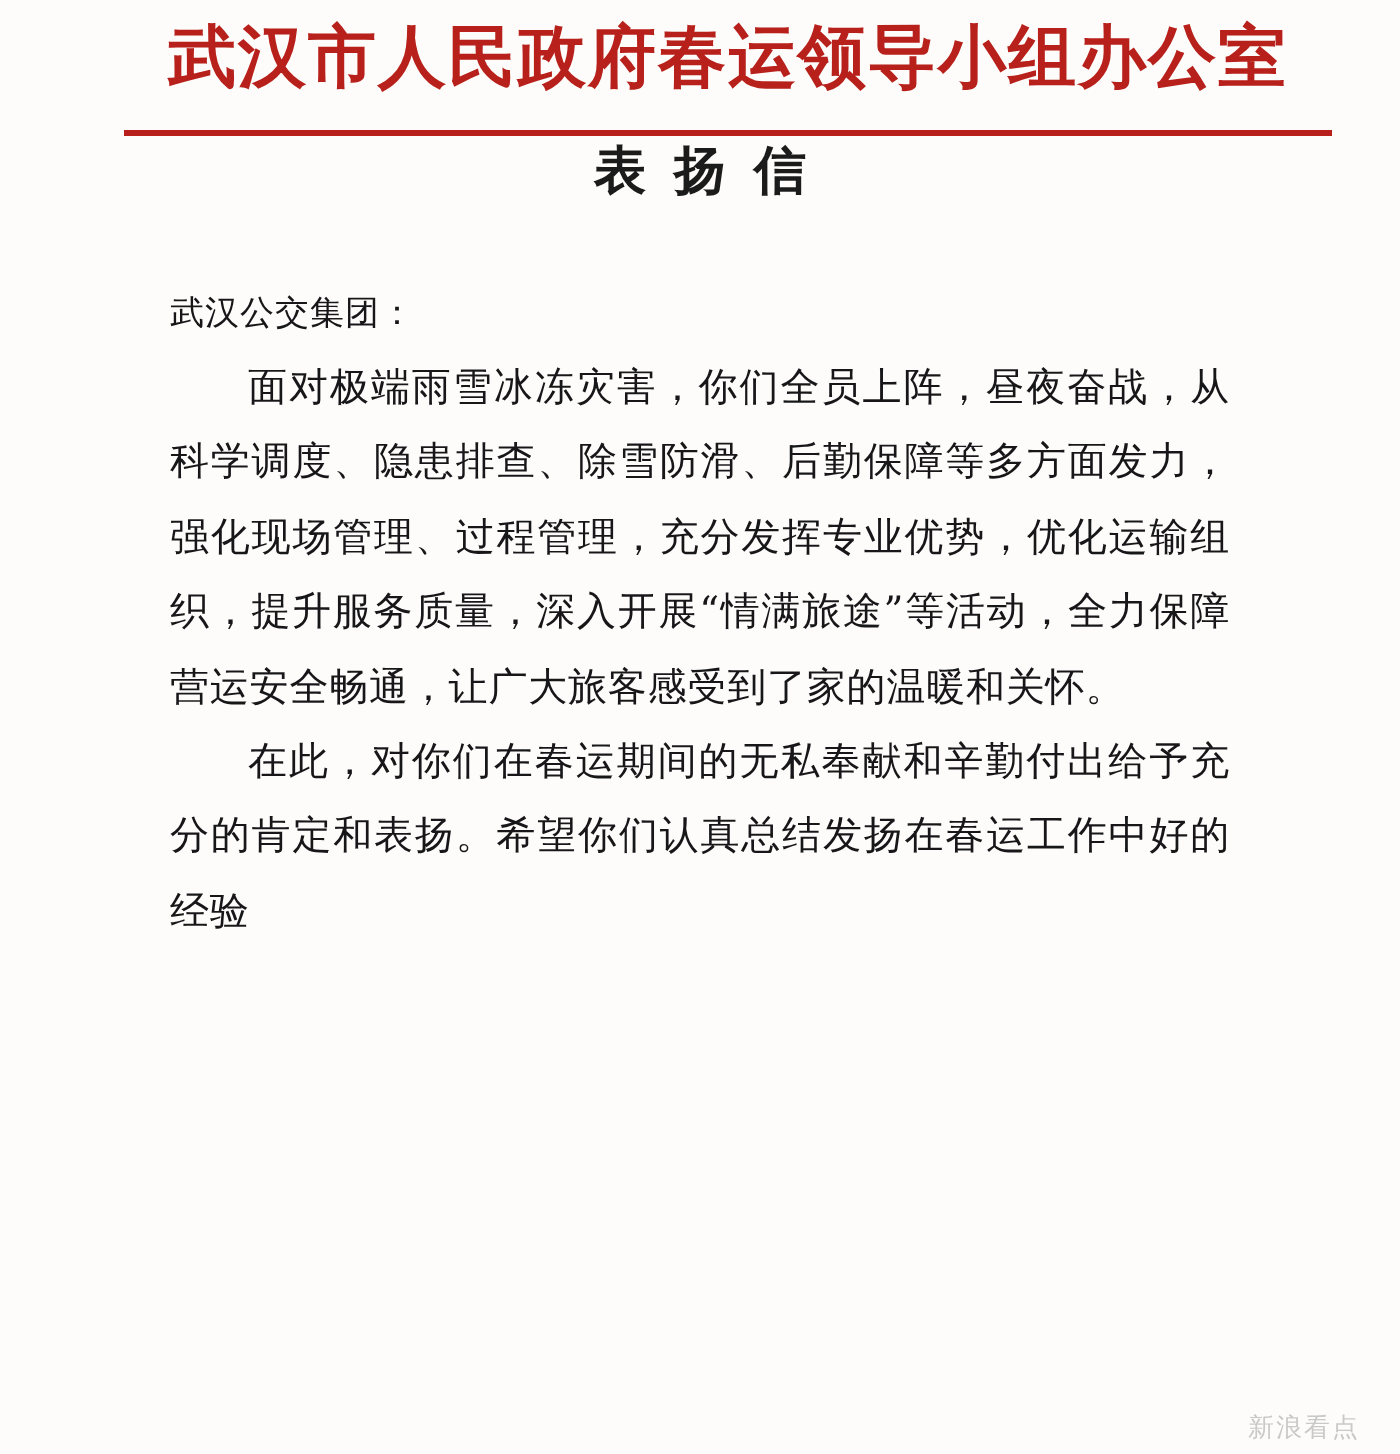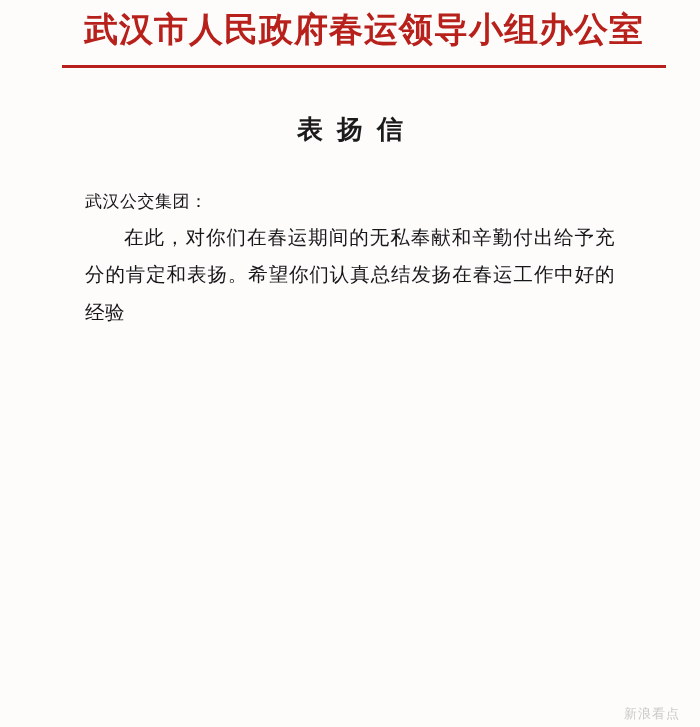--- a/index.html
+++ b/index.html
@@ -44,21 +44,20 @@
     height: 3px;
     background: #b8211b;
     margin: 14px auto 0 auto;
   }
   .doc-title {
     text-align: center;
     font-size: 26px;
     font-weight: bold;
     letter-spacing: 14px;
     color: #1b1b1b;
-    margin-top: 44px;
     text-indent: 14px;
   }
   .body-area {
     margin: 38px auto 0 auto;
     width: 530px;
     color: #17171a;
   }
   .salutation {
     font-size: 17px;
     line-height: 1.9;
@@ -94,19 +93,20 @@
     <div class="letterhead-title">武汉市人民政府春运领导小组办公室</div>
     <div class="letterhead-rule"></div>
   </div>
 
   <div class="doc-title">表扬信</div>
 
   <div class="body-area">
     <div class="salutation">武汉公交集团：</div>
 
 
+    <p class="para">面对极端雨雪冰冻灾害，你们全员上阵，昼夜奋战，从科学调度、隐患排查、除雪防滑、后勤保障等多方面发力，强化现场管理、过程管理，充分发挥专业优势，优化运输组织，提升服务质量，深入开展“情满旅途”等活动，全力保障营运安全畅通，让广大旅客感受到了家的温暖和关怀。</p>
 
     <p class="para">在此，对你们在春运期间的无私奉献和辛勤付出给予充分的肯定和表扬。希望你们认真总结发扬在春运工作中好的经验</p>
   </div>
 
   <div class="watermark">新浪看点</div>
 
 </div>
 
 </body></html>

